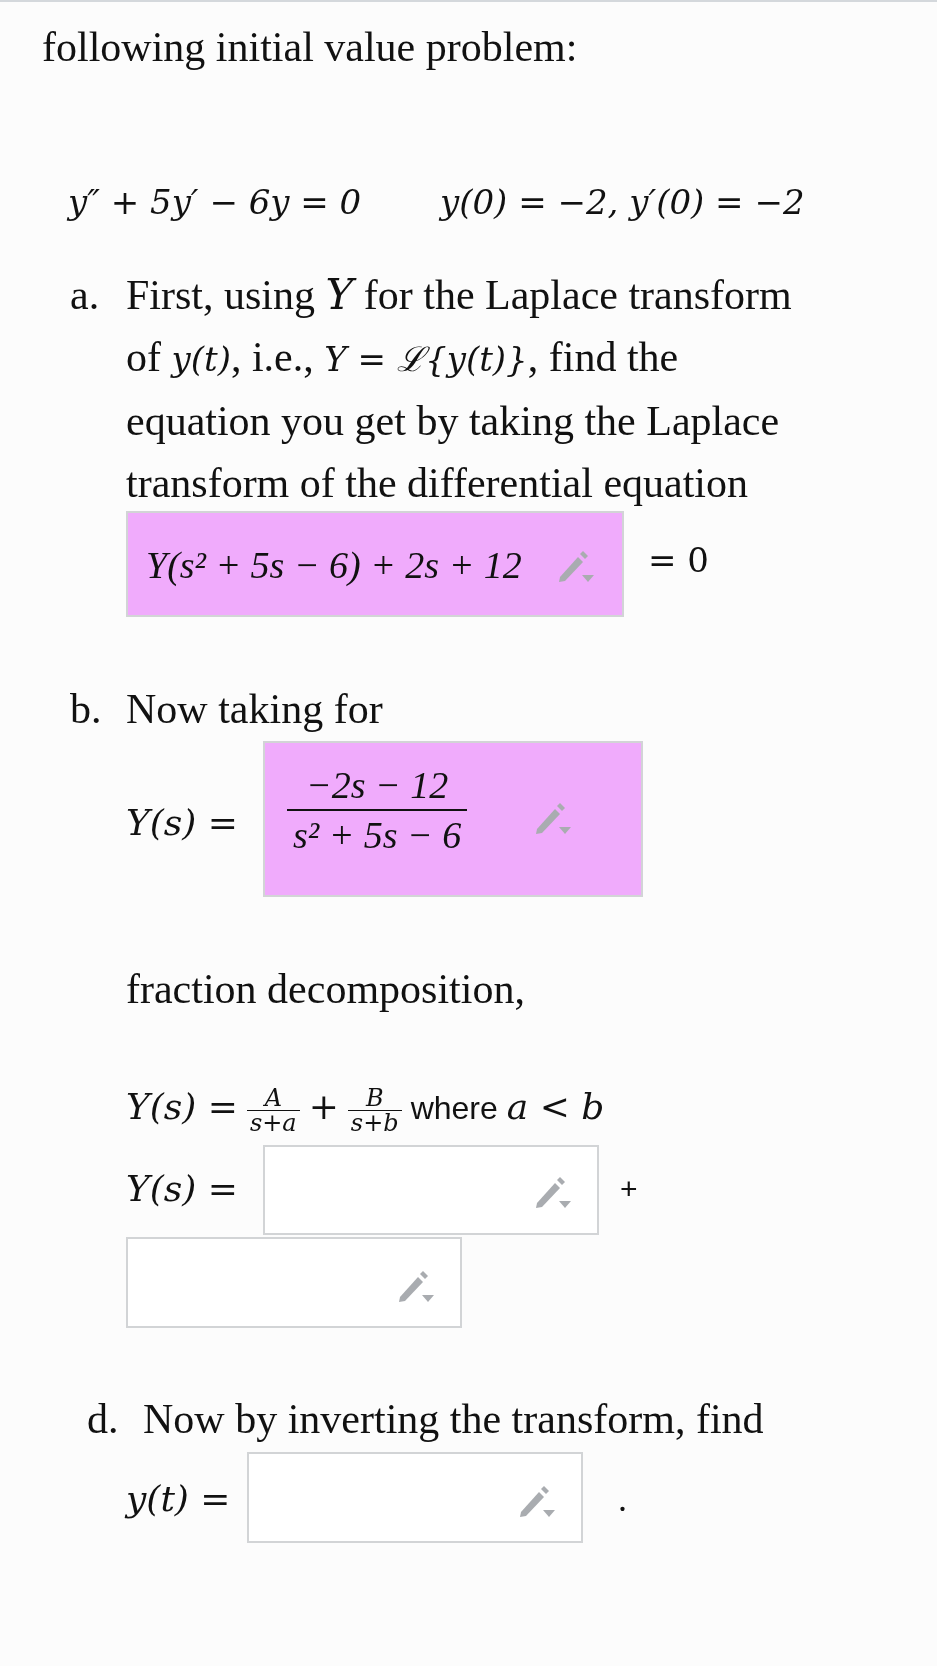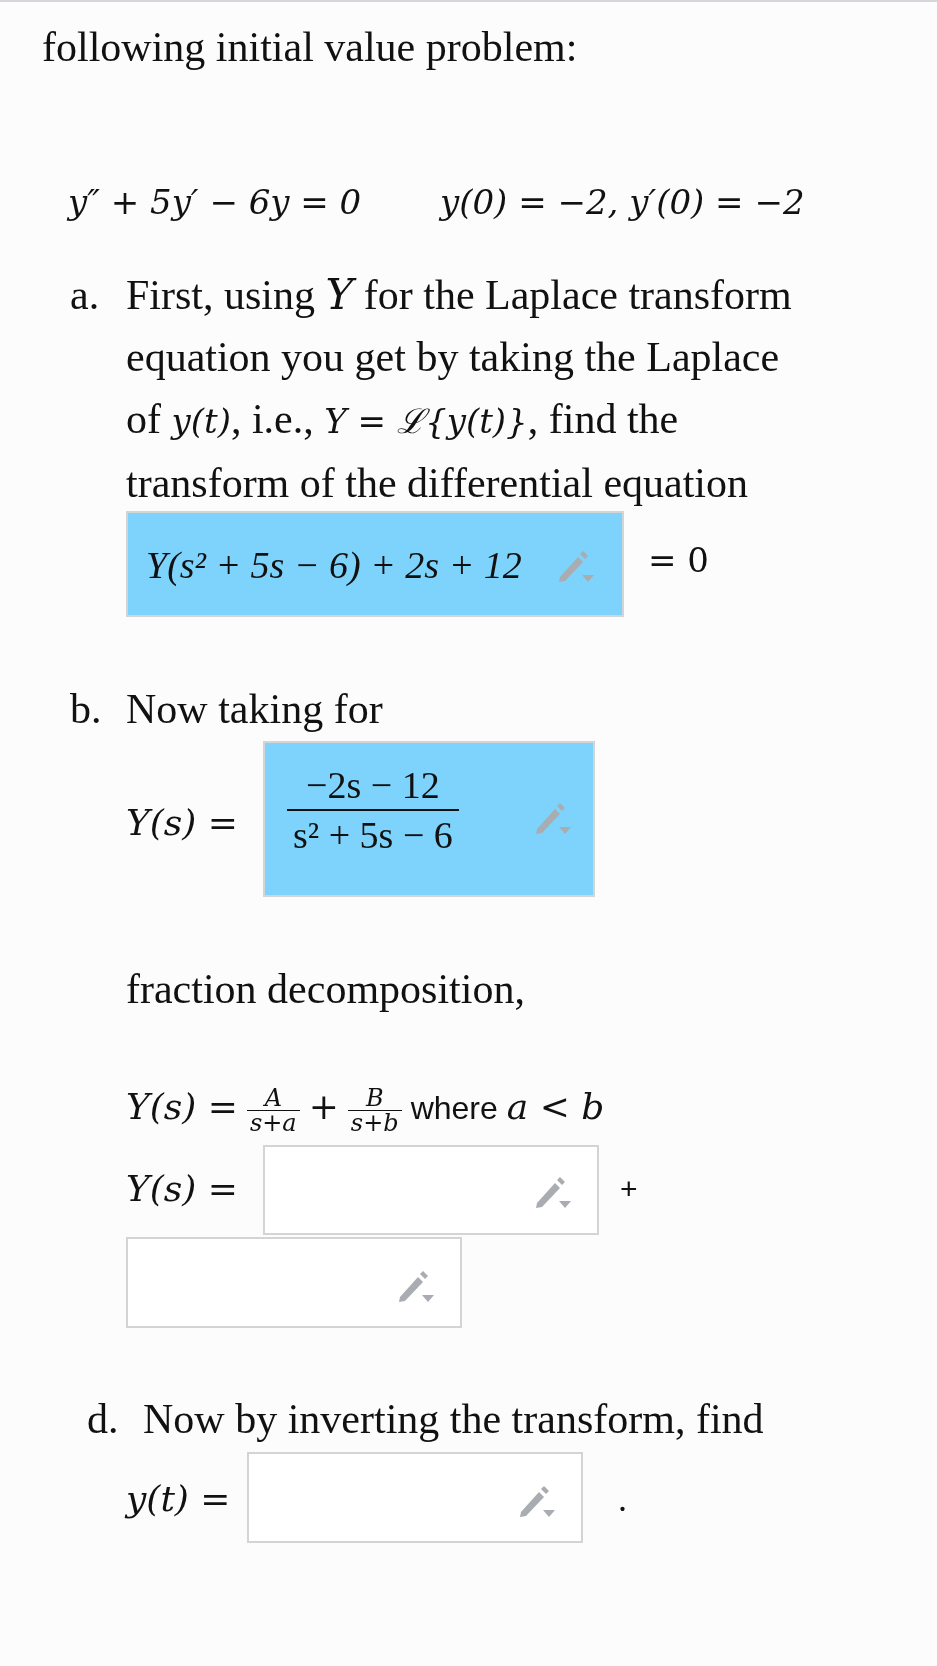--- a/index.html
+++ b/index.html
@@ -13,21 +13,21 @@
     box-sizing: border-box;
   }
   .abs { position: absolute; }
   .prose { font-size: 42px; line-height: 62px; }
   .math { font-family: "DejaVu Serif", "Liberation Serif", serif; font-style: italic; }
   .mroman { font-family: "DejaVu Serif", "Liberation Serif", serif; font-style: normal; }
   .ans-box {
     position: absolute; box-sizing: border-box;
     border: 2px solid #d2d4d6;
   }
-  .ans-box.filled { background: #7dd3fc; }
+  .ans-box.filled { background: #f0abfc; }
   .ans-box.empty { background: #ffffff; }
   .pencil { position: absolute; width: 40px; height: 36px; }
   .box-content { position: absolute; font-family: "Liberation Serif", serif; font-size: 38px; white-space: nowrap; }
   .frac { display: inline-block; text-align: center; vertical-align: middle; }
   .frac .num { display: block; padding: 0 6px 2px; border-bottom: 2px solid #111; }
   .frac .den { display: block; padding: 2px 6px 0; }
   .sfrac { display: inline-block; text-align: center; vertical-align: middle; font-size: 24px; line-height: 24px; }
   .sfrac .num { display: block; border-bottom: 1.5px solid #111; padding: 0 3px; }
   .sfrac .den { display: block; padding: 0 3px; }
   .label-letter { display: inline-block; width: 56px; }
@@ -37,40 +37,40 @@
 
 <div class="abs prose" style="left:42px; top:14px;">
   <div>following initial value problem:</div>
 </div>
 
 <div class="abs math" style="left:40px; top:180px; font-size:34px;margin-left:28px;">y″ + 5y′ − 6y = 0</div>
 <div class="abs math" style="left:440px; top:180px; font-size:34px;">y(0) = −2,  y′(0) = −2</div>
 
 <div class="abs prose" style="left:70px; top:262px;">
   <div><span class="label-letter">a.</span><span>First, using </span><span class="math">Y</span><span> for the Laplace transform</span></div>
+  <div style="padding-left:56px;"><span>of </span><span class="math" style="font-size:34px;">y(t)</span><span>, i.e., </span><span class="math" style="font-size:34px;">Y = ℒ{y(t)}</span><span>, find the</span></div>
   <div style="padding-left:56px;">equation you get by taking the Laplace</div>
-  <div style="padding-left:56px;"><span>of </span><span class="math" style="font-size:34px;">y(t)</span><span>, i.e., </span><span class="math" style="font-size:34px;">Y = ℒ{y(t)}</span><span>, find the</span></div>
   <div style="padding-left:56px;">transform of the differential equation</div>
 </div>
 
 <div class="ans-box filled" style="left:126px; top:509px; width:498px; height:106px;">
   <div class="box-content math" style="left:18px; top:30px; font-family:'Liberation Serif',serif;">Y(s² + 5s − 6) + 2s + 12</div>
   <svg class="pencil" style="left:428px; top:36px;" viewBox="0 0 40 36">
     <path d="M4 28 L22 8 L27 13 L9 32 L3 33 Z" fill="#a9acb0"></path>
     <path d="M24 5 L27 2 L32 7 L29 10 Z" fill="#a9acb0"></path>
     <path d="M26 26 L38 26 L32 33 Z" fill="#a9acb0"></path>
   </svg>
 </div>
 <div class="abs math" style="left:648px; top:538px; font-size:34px; font-style:normal;">= 0</div>
 
 <div class="abs prose" style="left:70px; top:676px;">
   <span class="label-letter">b.</span><span>Now taking for</span>
 </div>
 <div class="abs math" style="left:126px; top:800px; font-size:36px;">Y(s) =</div>
-<div class="ans-box filled" style="left:263px; top:739px; width:332px; height:156px;">
+<div class="ans-box filled" style="left:263px; top:739px; width:380px; height:156px;font-style:italic;">
   <div class="box-content" style="left:22px; top:20px;">
     <span class="frac">
       <span class="num">−2s − 12</span>
       <span class="den">s² + 5s − 6</span>
     </span>
   </div>
   <svg class="pencil" style="left:268px; top:58px;" viewBox="0 0 40 36">
     <path d="M4 28 L22 8 L27 13 L9 32 L3 33 Z" fill="#a9acb0"></path>
     <path d="M24 5 L27 2 L32 7 L29 10 Z" fill="#a9acb0"></path>
     <path d="M26 26 L38 26 L32 33 Z" fill="#a9acb0"></path>

